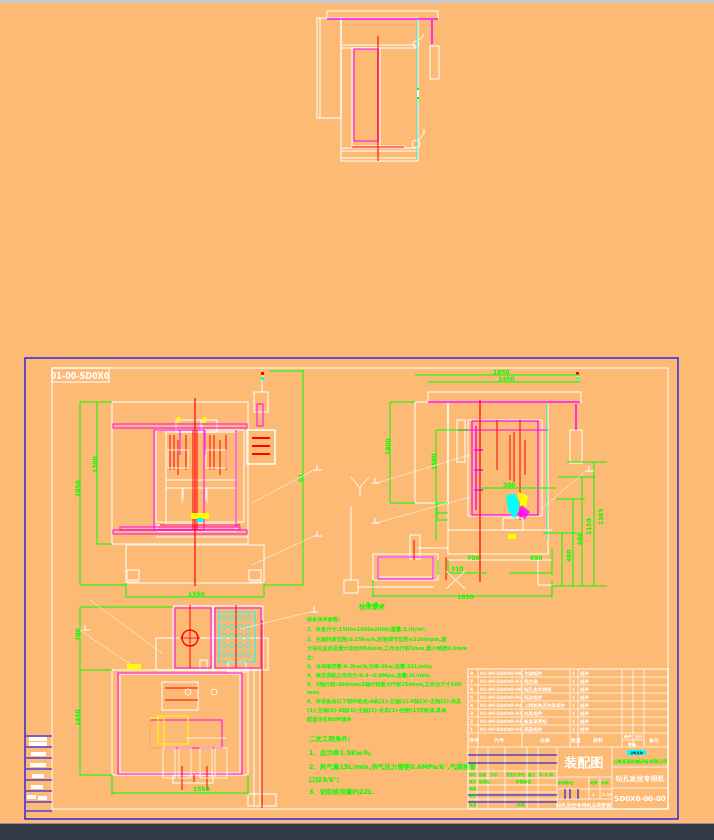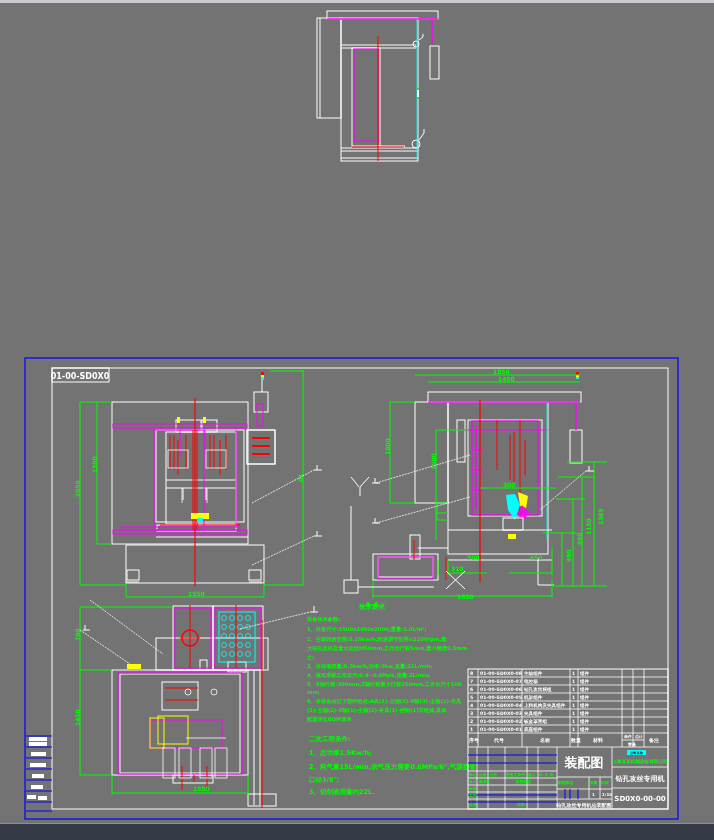--- a/index.html
+++ b/index.html
@@ -1,18 +1,18 @@
 <!DOCTYPE html>
 <html><head>
 <meta charset="utf-8">
 <style>
   html,body{margin:0;padding:0;}
   body{width:714px;height:840px;background:#212830;position:relative;overflow:hidden;font-family:"DejaVu Sans",sans-serif;}
   .topbar{position:absolute;left:0;top:0;width:714px;height:3px;background:#c8ccd0;}
-  .canvas{position:absolute;left:0;top:3px;width:714px;height:820px;background:#737373;}
+  .canvas{position:absolute;left:0;top:3px;width:714px;height:820px;background:#fdba74;}
   .statusbar{position:absolute;left:0;top:823px;width:714px;height:17px;background:#353b46;border-top:1px solid #8a909a;box-sizing:border-box;}
   svg{position:absolute;left:0;top:0;}
   .cadtxt{font-family:"DejaVu Sans",sans-serif;}
 </style>
 </head>
 <body>
 
 <div class="topbar"></div>
 
 <div class="canvas">

